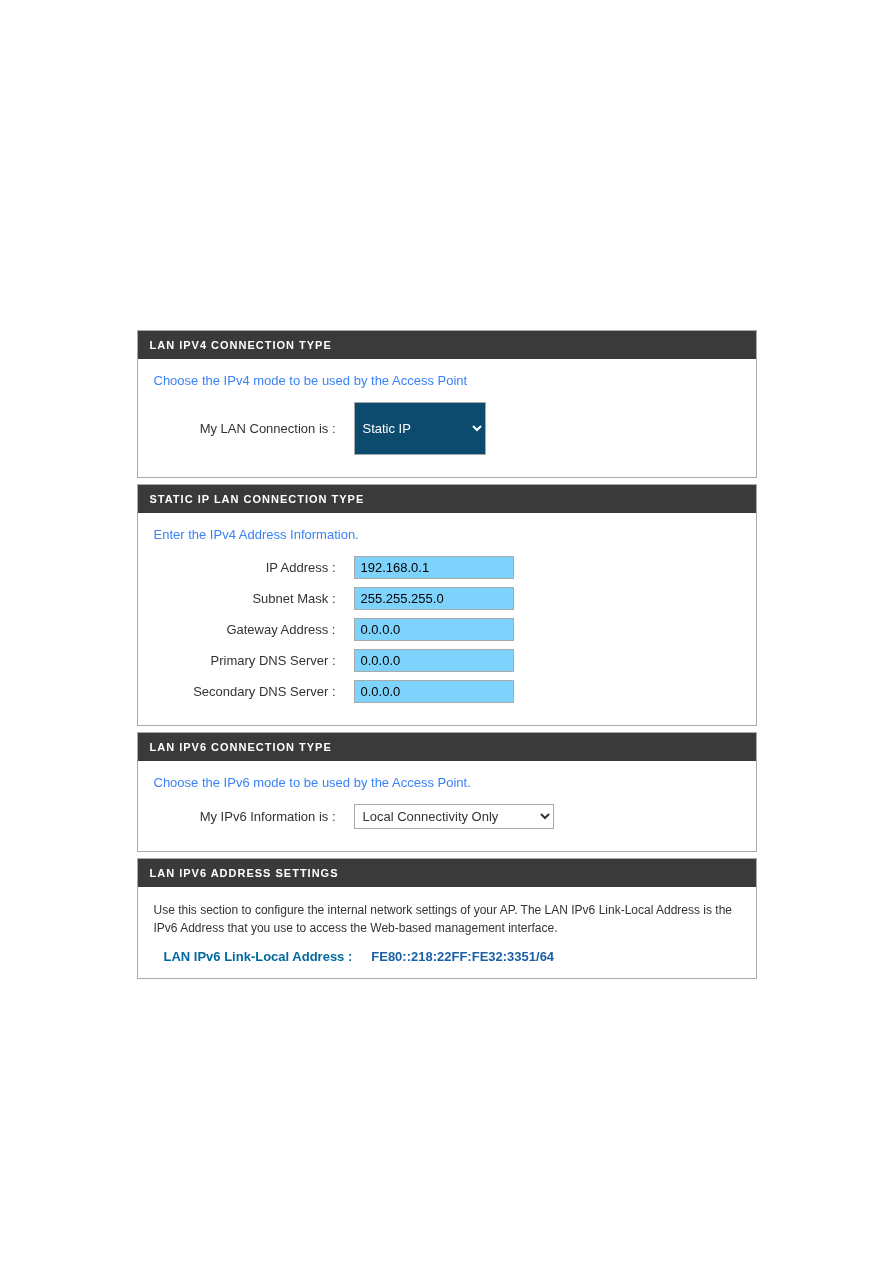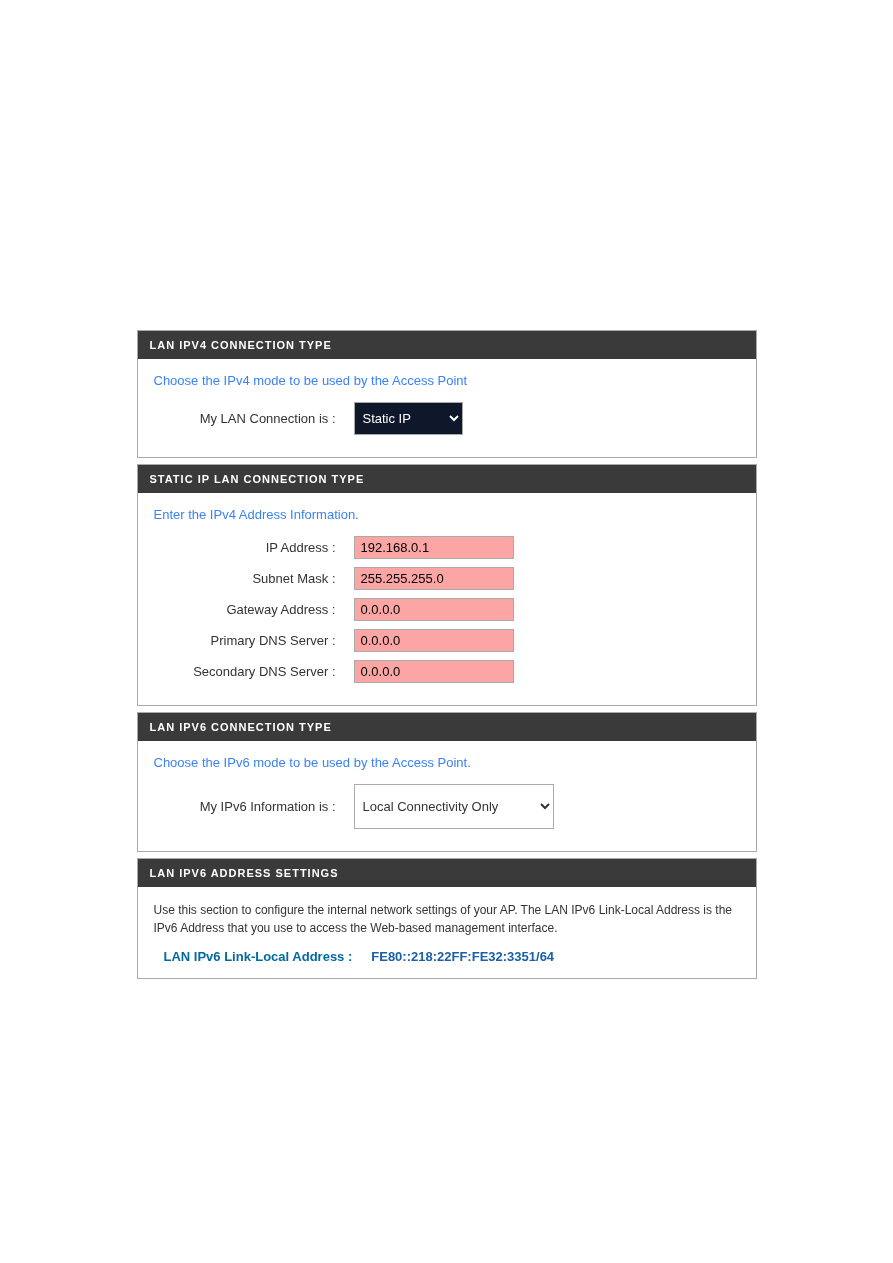--- a/index.html
+++ b/index.html
@@ -70,36 +70,36 @@
       font-size: 13px;
       color: #333;
       font-weight: normal;
     }
 
     .form-input {
       border: 1px solid #aaa;
       padding: 3px 6px;
       font-size: 13px;
       width: 160px;
-      background: #fca5a5;
+      background: #7dd3fc;
     }
 
     .form-select {
       border: 1px solid #aaa;
-      padding: 7px 4px;
-      font-size: 13px;
-      background: #0f172a;
+      padding: 17px 4px;
+      font-size: 13px;
+      background: #0c4a6e;
       color: #fff;
-      width: 109px;
+      width: 132px;
       cursor: pointer;
     }
 
     .form-select-white {
       border: 1px solid #aaa;
-      padding: 13px 4px;
+      padding: 3px 4px;
       font-size: 13px;
       background: #fff;
       color: #333;
       width: 200px;
       cursor: pointer;
     }
 
     .info-text {
       font-size: 12px;
       color: #333;

